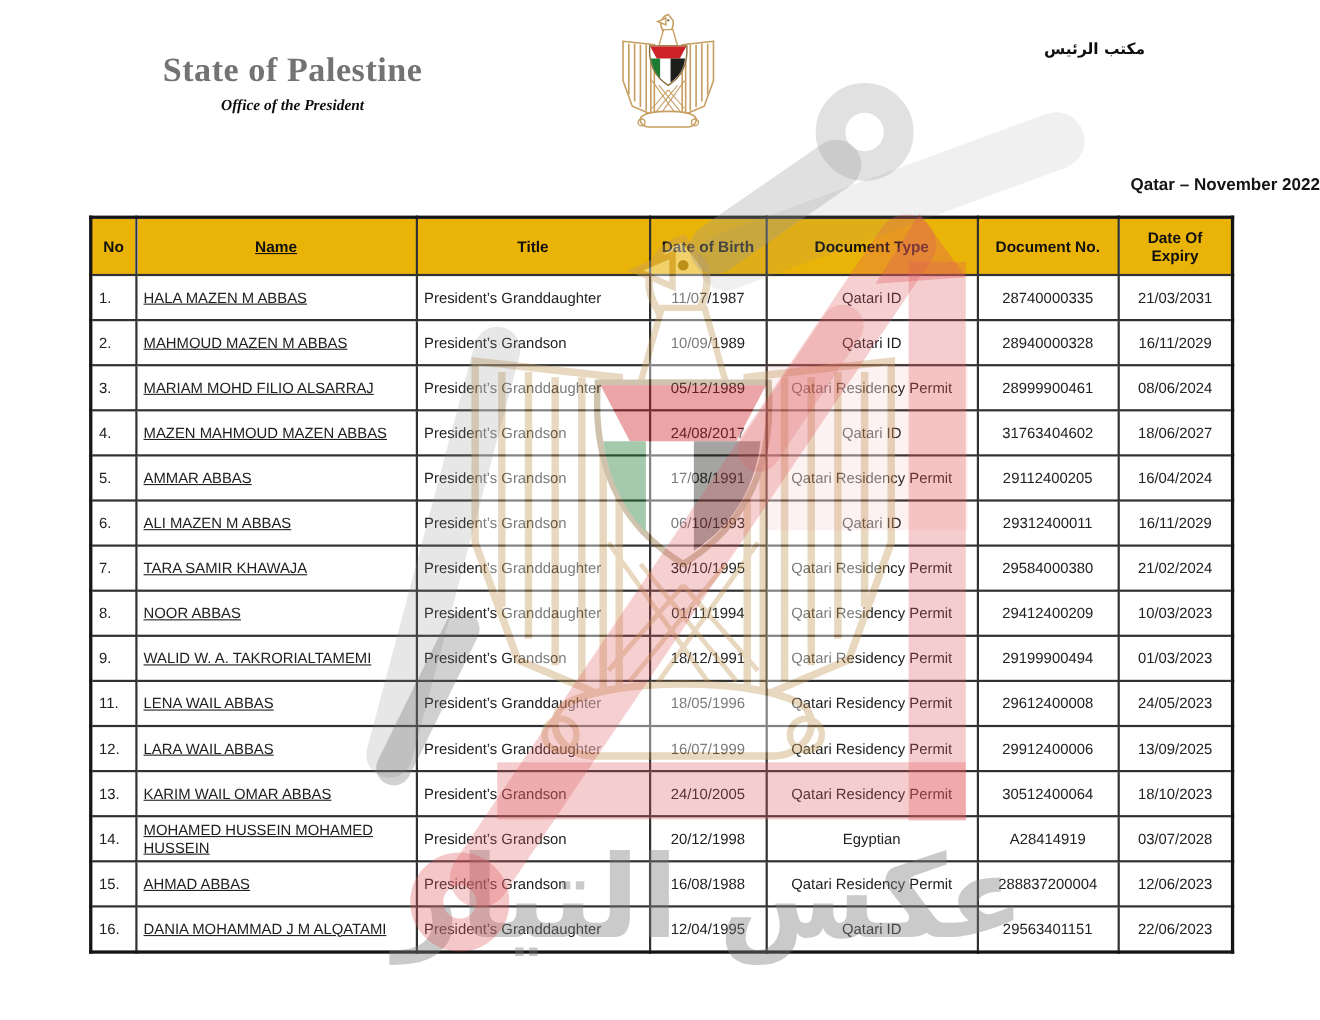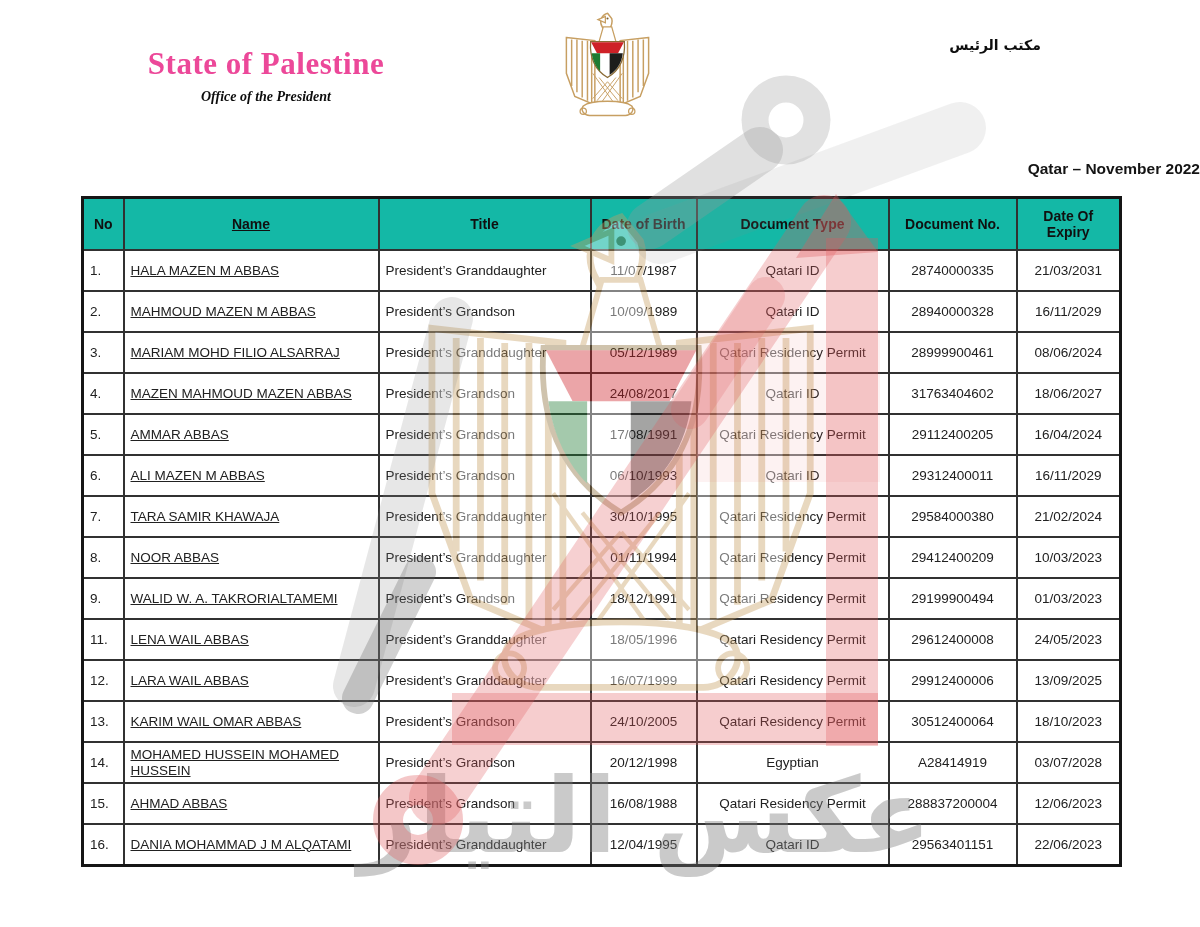--- a/index.html
+++ b/index.html
@@ -1,36 +1,36 @@
 <!DOCTYPE html>
 <html><head>
 <meta charset="utf-8">
 <style>
   html,body{margin:0;padding:0;}
   .page{position:relative;width:1200px;height:927px;background:#ffffff;overflow:hidden;
         font-family:"Liberation Sans",sans-serif;color:#212121;}
 
   
   .hdr-en{position:absolute;left:88px;top:46px;width:356px;text-align:center;}
-  .hdr-en .t1{font-family:"Liberation Serif",serif;font-weight:bold;font-size:31px;letter-spacing:.5px;color:#ec4899;}
+  .hdr-en .t1{font-family:"Liberation Serif",serif;font-weight:bold;font-size:31px;letter-spacing:.5px;color:#737373;}
   .hdr-en .t2{font-family:"Liberation Serif",serif;font-weight:bold;font-style:italic;font-size:14px;margin-top:7px;color:#0d0d0d;}
   .hdr-ar{position:absolute;left:848px;top:34px;width:294px;text-align:center;direction:rtl;
           font-family:"DejaVu Sans",sans-serif;color:#0d0d0d;}
   .hdr-ar .ar1{font-size:27px;font-weight:bold;}
   .hdr-ar .ar2{font-size:14px;font-weight:bold;margin-top:3px;}
   .emblem-top{position:absolute;left:559px;top:11px;width:97px;height:112px;}
   .doc-title{position:absolute;left:0;top:160px;width:1200px;text-align:right;
              font-weight:bold;font-size:15.5px;color:#141414;}
 
   
   table.roster{position:absolute;left:81px;top:196px;width:1038px;border-collapse:collapse;
                table-layout:fixed;border:3px solid #151515;background:#fff;}
   table.roster th,table.roster td{border:2px solid #313131;padding:2px 6px;vertical-align:middle;
                font-size:13.5px;line-height:16px;overflow:hidden;}
-  table.roster thead th{background:#14b8a6;height:46px;font-weight:bold;font-size:14px;color:#101010;text-align:center;}
+  table.roster thead th{background:#eab308;height:46px;font-weight:bold;font-size:14px;color:#101010;text-align:center;}
   table.roster tbody td{height:35px;background:#fff;}
   .col-no{text-align:left;padding-left:9px;}
   .col-name{text-align:left;padding-left:10px;text-decoration:underline;}
   .col-title{text-align:left;padding-left:10px;}
   .col-dob,.col-doc_type,.col-doc_no,.col-expiry{text-align:center;}
 
   
   .overlay{position:absolute;left:0;top:0;width:1200px;height:927px;pointer-events:none;}
   .wm-text{font-family:"DejaVu Sans",sans-serif;font-weight:bold;}
   .hidden-defs{position:absolute;width:0;height:0;overflow:hidden;}

